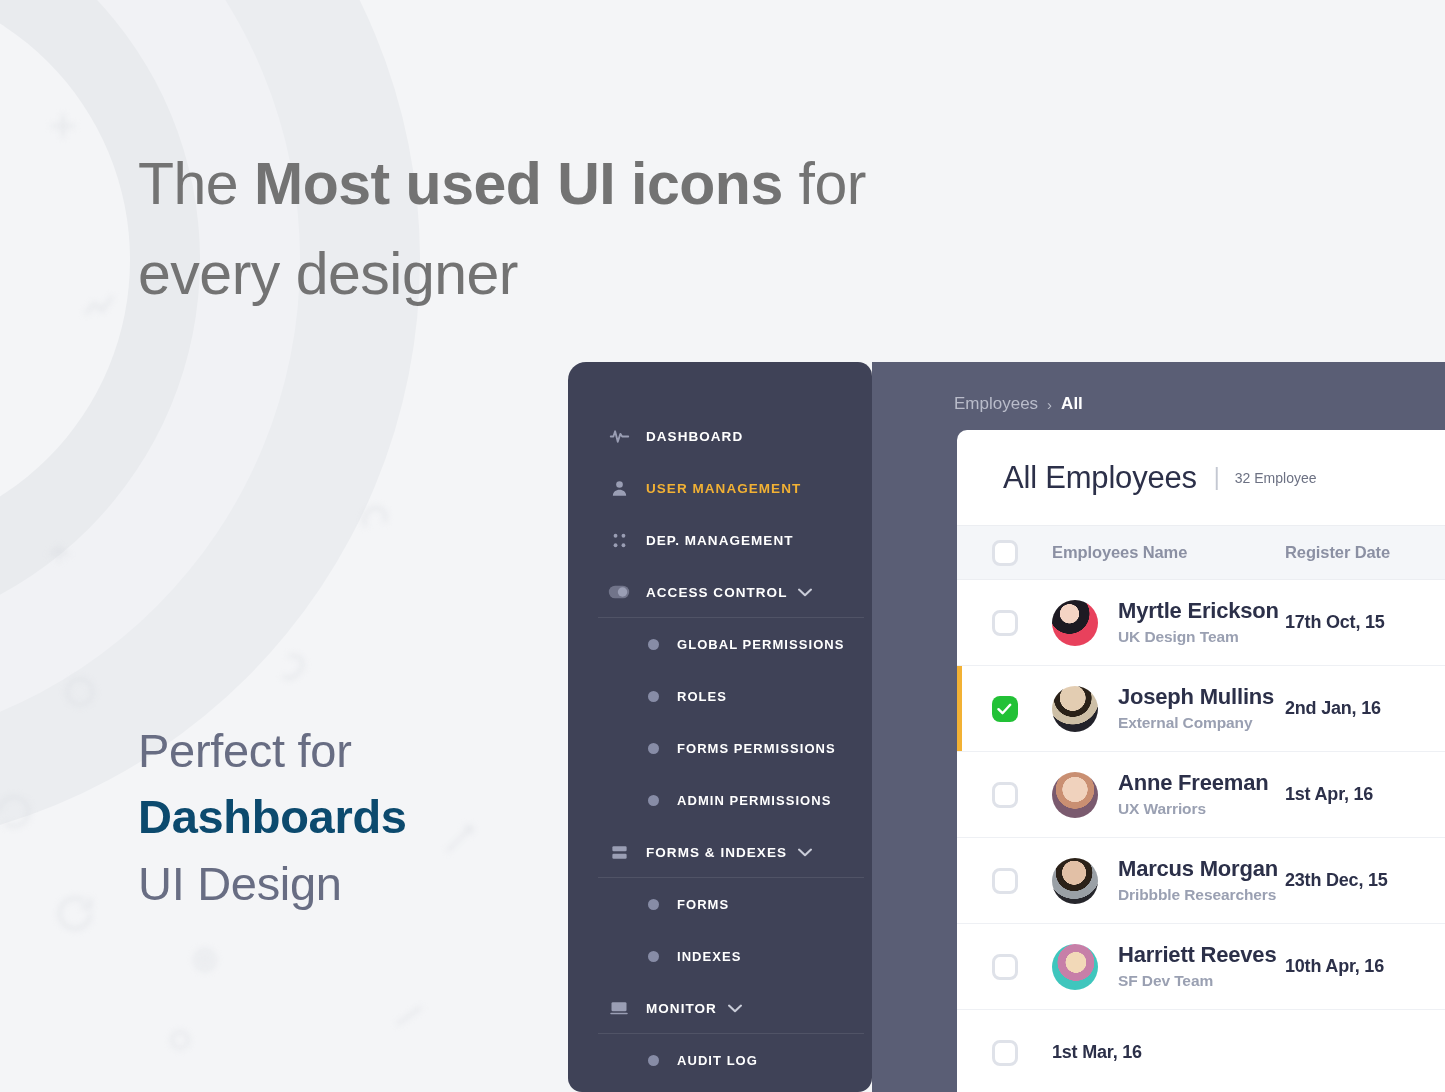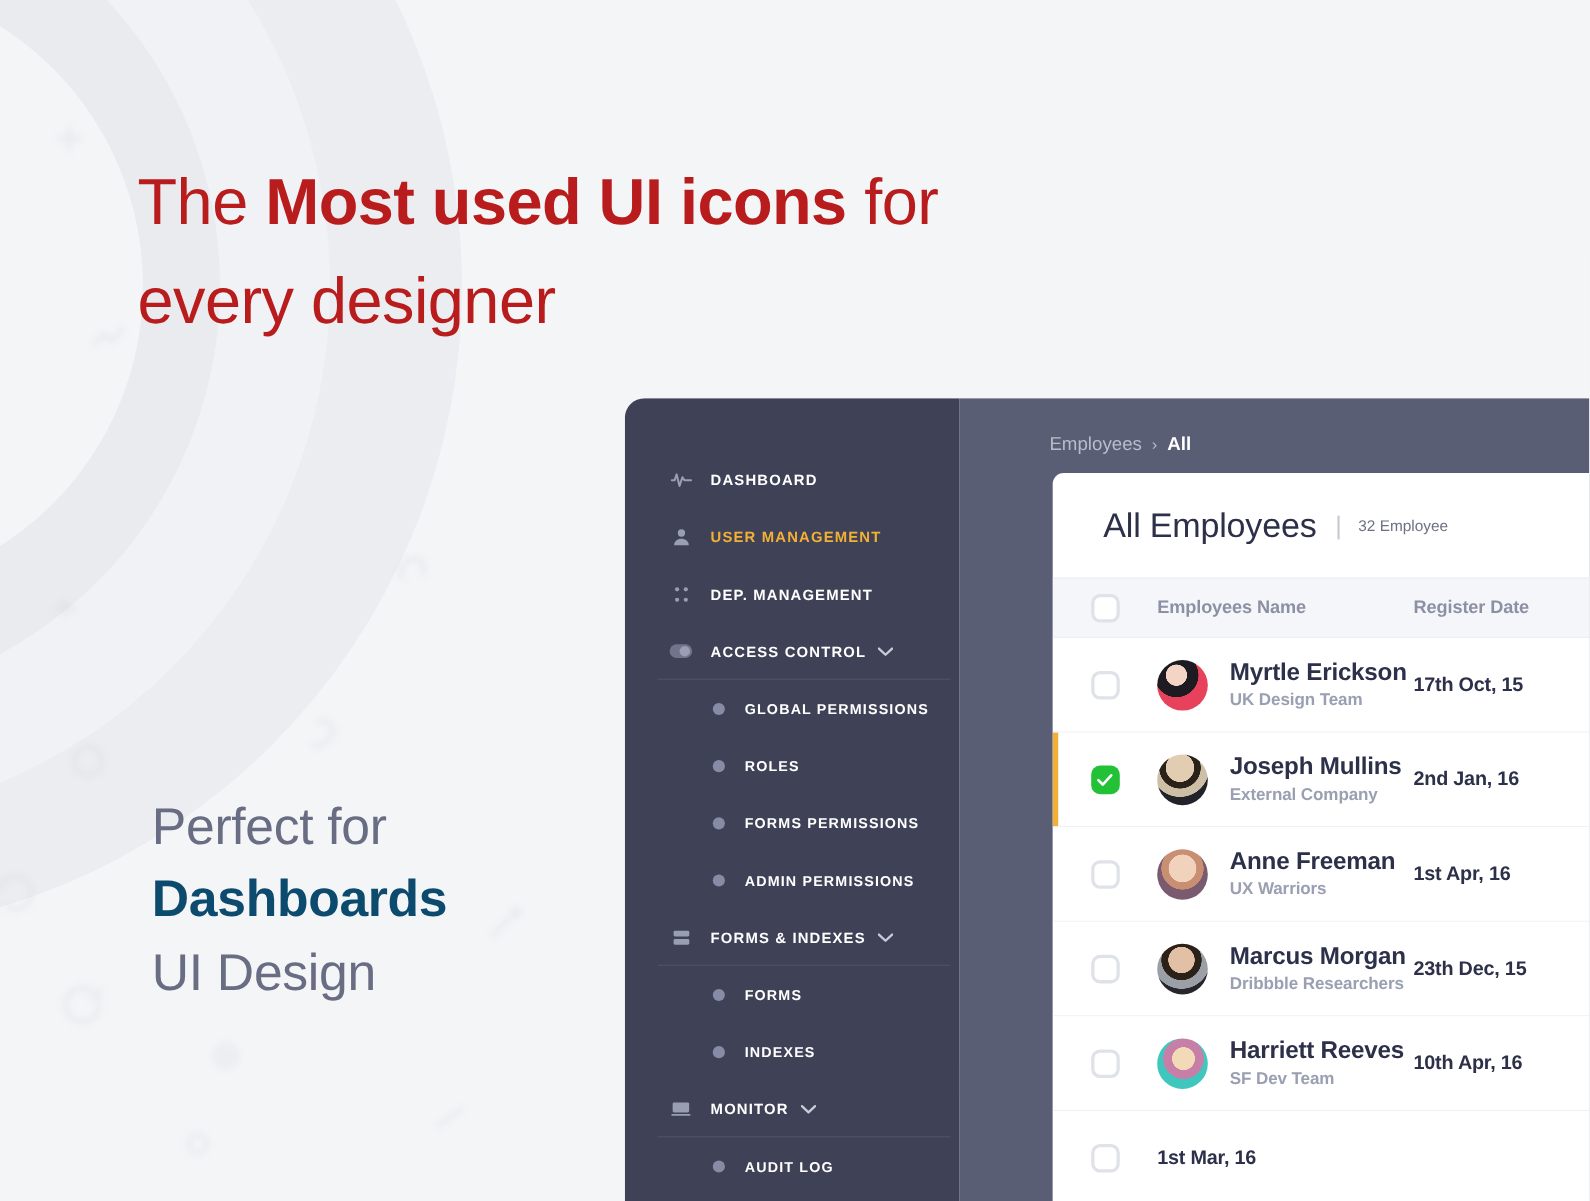--- a/index.html
+++ b/index.html
@@ -40,25 +40,25 @@
   .ghost {
     position:absolute;
     filter:blur(3.2px);
     opacity:.5;
     color:#d8dbe0;
   }
   .ghost svg { display:block; }
 
   
   .headline {
-    position:absolute; left:125px; top:140px;
+    position:absolute; left:138px; top:140px;
     width:980px;
     font-size:59px;
     line-height:1.52;
-    color:#b91c1c;
+    color:#737373;
     font-weight:400;
     letter-spacing:-0.5px;
   }
   .headline b { font-weight:700; }
 
   .subcopy {
     position:absolute; left:138px; top:718px;
     font-size:47px;
     line-height:1.41;
     color:#686d83;
@@ -77,20 +77,21 @@
     display:flex;
   }
 
   
   .sidebar {
     width:304px;
     background:#3f4257;
     flex:0 0 304px;
     padding-top:48px;
     position:relative;
+    border-radius:14px;
   }
   .nav-item {
     display:flex; align-items:center;
     height:52px;
     padding-left:40px;
     color:#ffffff;
     font-size:13.5px;
     font-weight:700;
     letter-spacing:1.05px;
     text-transform:uppercase;

